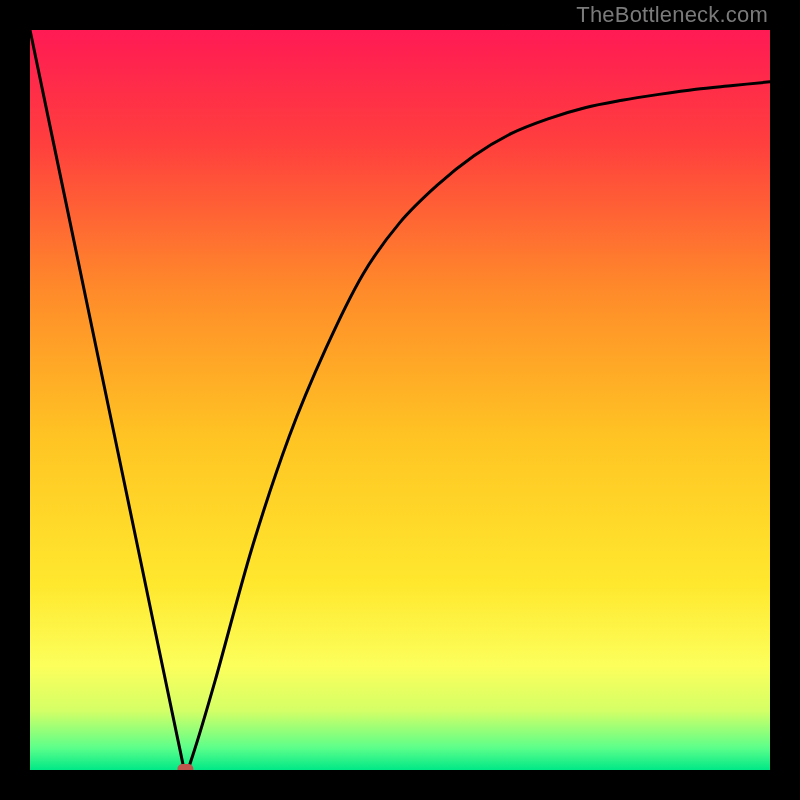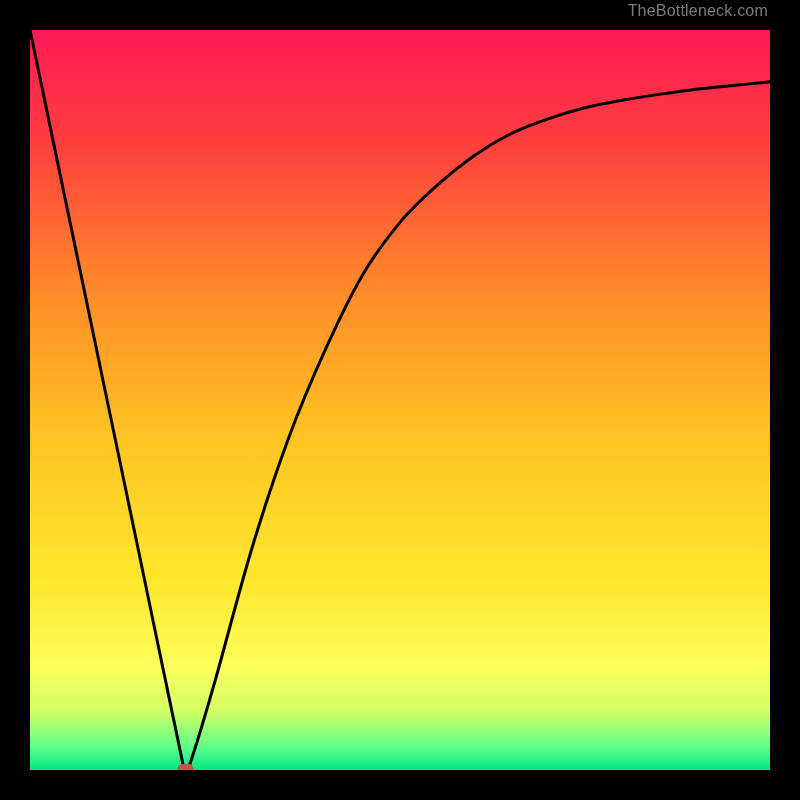--- a/index.html
+++ b/index.html
@@ -23,21 +23,21 @@
     left: 0;
     top: 0;
     width: 740px;
     height: 740px;
   }
   .watermark {
     position: absolute;
     top: 2px;
     right: 32px;
     font-family: Arial, Helvetica, sans-serif;
-    font-size: 16px;
+    font-size: 22px;
     color: #7a7a7a;
     letter-spacing: 0.2px;
     user-select: none;
   }
   .curve {
     fill: none;
     stroke: #000;
     stroke-width: 3;
     stroke-linecap: round;
     stroke-linejoin: round;

